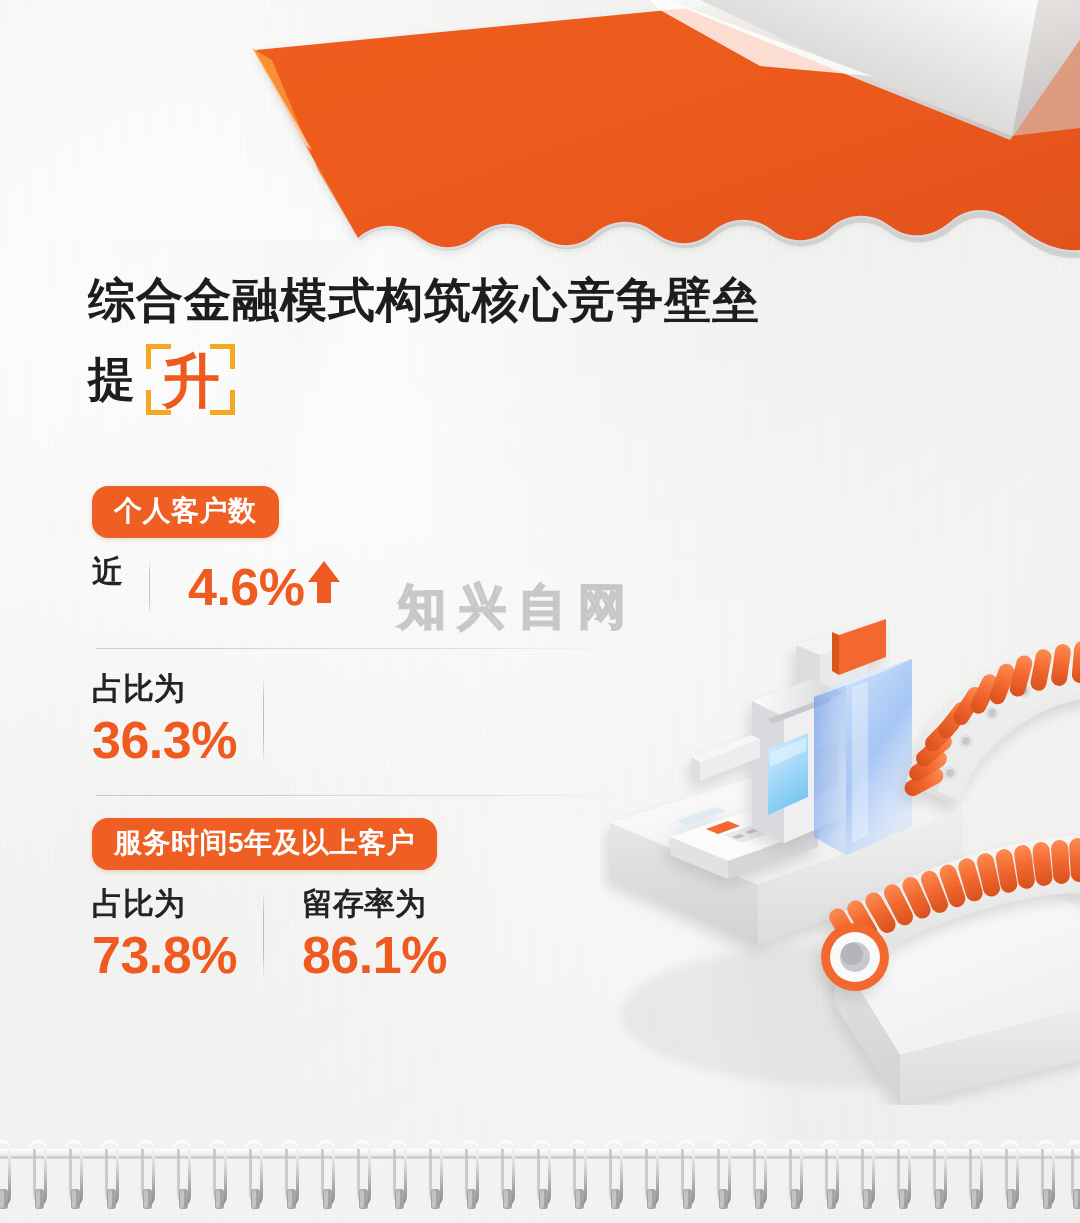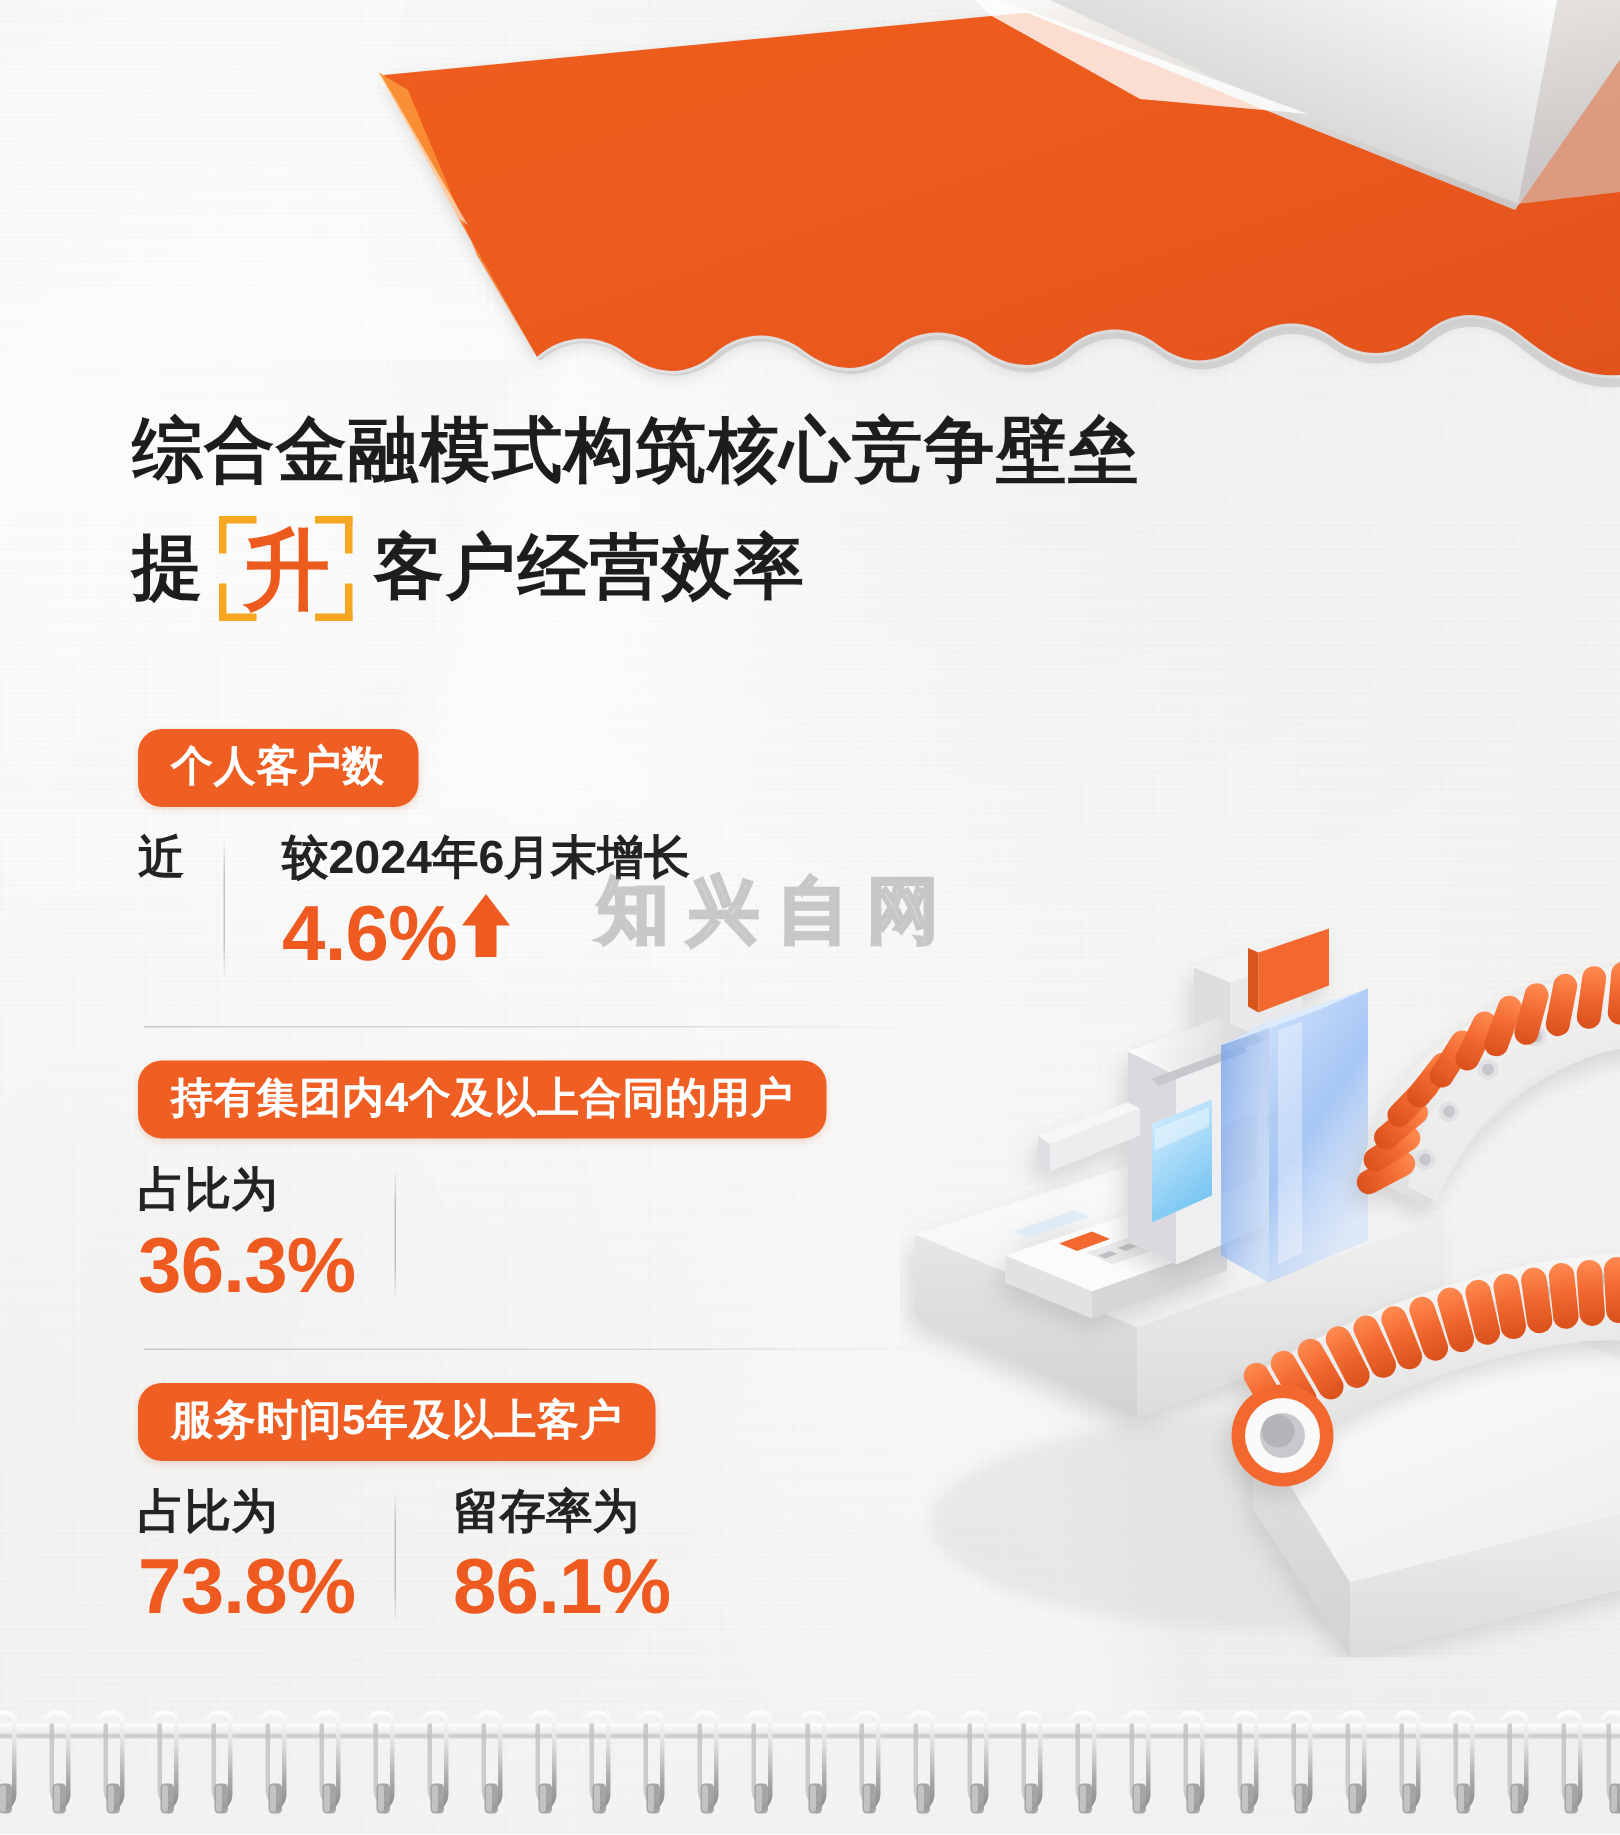--- a/index.html
+++ b/index.html
@@ -327,51 +327,48 @@
     <div class="title-line1">综合金融模式构筑核心竞争壁垒</div>
     <div class="title-line2">
       <span>提</span>
       <span class="hl-wrap">
         <span class="bracket tl"></span>
         <span class="bracket tr"></span>
         <span class="bracket bl"></span>
         <span class="bracket br"></span>
         <span class="hl-char">升</span>
       </span>
-      <span>客户经营效率</span>
     </div>
   </div>
 
   <div class="metrics">
 
     <div class="metric-section">
       <div class="badge">个人客户数</div>
       <div class="stats-row">
         <div class="stat-col">
           <div class="stat-label">近</div>
         </div>
         <div class="col-divider"></div>
         <div class="stat-col second">
-          <div class="stat-label">较2024年6月末增长</div>
           <div class="stat-value value-with-arrow">
             <span>4.6%</span>
             <span class="up-arrow">
               <svg width="34" height="46" viewBox="0 0 34 46" xmlns="http://www.w3.org/2000/svg">
                 <path d="M17 2 L33 23 L24 23 L24 44 L10 44 L10 23 L1 23 Z" fill="#EF5A21"></path>
               </svg>
             </span>
           </div>
         </div>
       </div>
     </div>
 
     <div class="section-divider"></div>
 
     <div class="metric-section">
-      <div class="badge">持有集团内4个及以上合同的用户</div>
       <div class="stats-row">
         <div class="stat-col">
           <div class="stat-label">占比为</div>
           <div class="stat-value">36.3%</div>
         </div>
         <div class="col-divider"></div>
       </div>
     </div>
 
     <div class="section-divider"></div>

